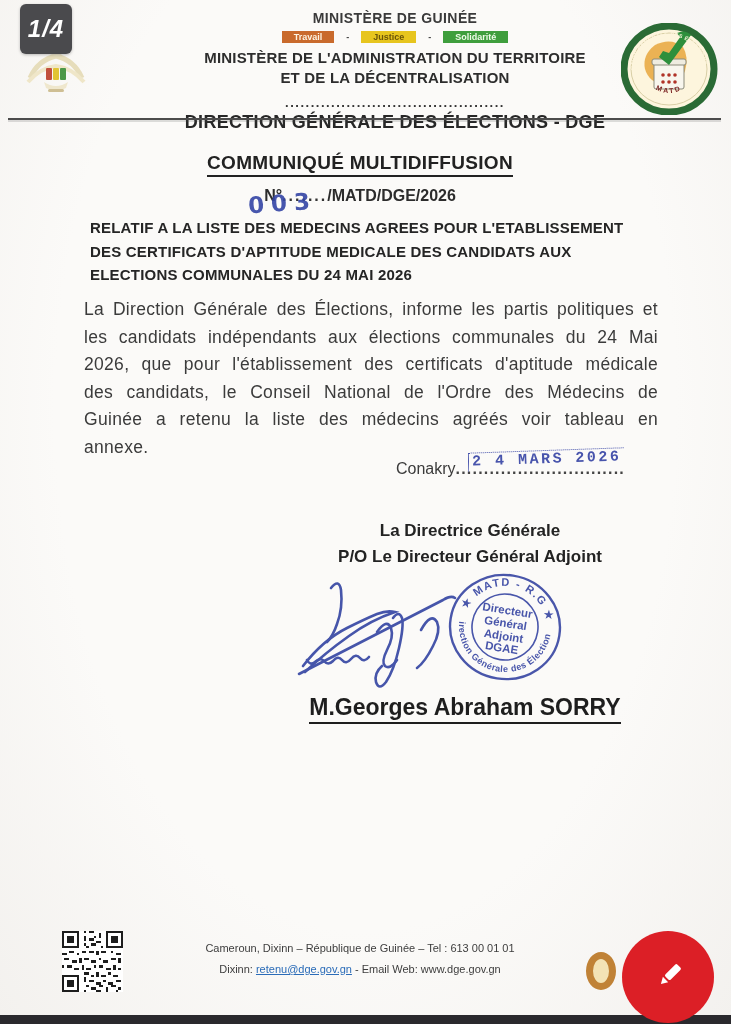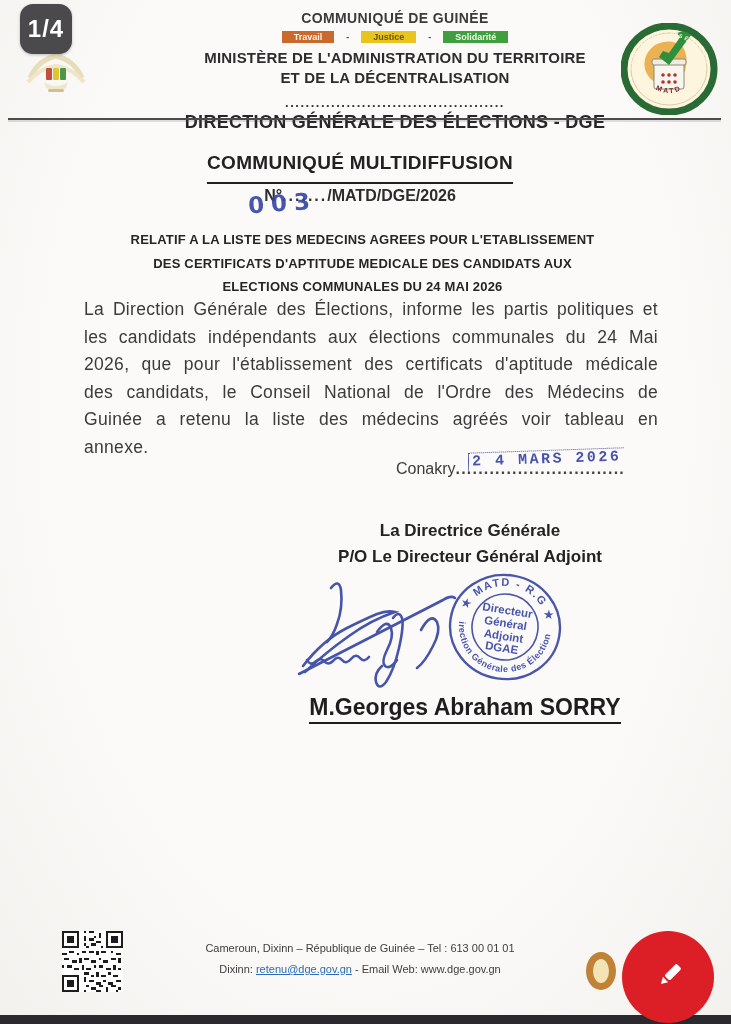--- a/index.html
+++ b/index.html
@@ -6,24 +6,25 @@
   html,body { width:731px; height:1024px; }
   body { font-family:"Liberation Sans", sans-serif; background:#e9e8e6; }
   #page {
     position:relative; width:731px; height:1024px; overflow:hidden;
     background:radial-gradient(ellipse at 50% 40%, #fbfaf8 60%, #f3f1ee 100%);
     color:#2e2e2e;
   }
   
   .page-badge {
     position:absolute; left:20px; top:4px; width:52px; height:50px;
-    background:#4a4a4d; border-radius:13px; z-index:9;
+    background:#4a4a4d; border-radius:6px; z-index:9;
     display:flex; align-items:center; justify-content:center;
     color:#fff; font-size:24px; font-weight:bold; letter-spacing:1px;
     box-shadow:0 1px 3px rgba(0,0,0,.25);
+    font-style:italic;
   }
   .fab {
     position:absolute; left:622px; top:931px; width:92px; height:92px;
     border-radius:50%; background:#dc1f26; z-index:8; border:none; cursor:pointer;
     display:flex; align-items:center; justify-content:center;
   }
   .sticker {
     position:absolute; left:586px; top:952px; width:30px; height:38px;
     border:7px solid #c08236; border-radius:50%; background:#f3e3b5; z-index:7;
   }
@@ -43,31 +44,31 @@
   .ministry { margin-top:4px; font-size:15px; font-weight:bold; color:#2d2d2d; line-height:20px; letter-spacing:.2px; }
   .dotted-sep { margin-top:10px; font-size:13px; font-weight:bold; color:#333; letter-spacing:1.5px; line-height:10px; }
   .dge-title { margin-top:4px; font-size:18px; font-weight:bold; color:#272727; letter-spacing:.3px; }
   .hdr-rule { position:absolute; left:8px; top:118px; width:713px; height:0;
     border-top:2px solid #4c4c4c; box-shadow:0 2px 0 rgba(80,80,80,.18); }
   .emblem { position:absolute; left:24px; top:44px; width:64px; height:56px; filter:blur(.4px); opacity:.95; }
   .dge-logo { position:absolute; left:621px; top:23px; width:97px; height:92px; }
   
   .com-title-wrap { position:absolute; left:100px; top:152px; width:520px; text-align:center; }
   .com-title { display:inline-block; font-size:19px; font-weight:bold; color:#222;
-    border-bottom:2.5px solid #222; padding-bottom:8px; letter-spacing:.3px; }
+    border-bottom:2.5px solid #222; padding-bottom:1px; letter-spacing:.3px; }
   .num-line { position:absolute; left:100px; top:187px; width:520px; text-align:center;
     font-size:16px; font-weight:bold; color:#2c2c2c; }
   .num-dots { letter-spacing:2px; font-weight:bold; color:#333; }
   .handwritten-num {
     position:absolute; left:248px; top:190px; z-index:2;
     color:#3445a5; font-size:23px; font-weight:bold; letter-spacing:7px;
     transform:rotate(-4deg); font-family:"DejaVu Sans", sans-serif; opacity:.9;
   }
-  .subject { position:absolute; left:90px; top:228px; width:545px; text-align:center;
-    font-size:13px; font-weight:bold; color:#252525; line-height:23.5px; letter-spacing:.2px; }
+  .subject { position:absolute; left:90px; top:216px; width:545px; text-align:left;
+    font-size:15px; font-weight:bold; color:#252525; line-height:23.5px; letter-spacing:.2px; }
   .body-par { position:absolute; left:84px; top:296px; width:574px;
     font-size:17.5px; color:#3b3b3b; line-height:27.5px; text-align:justify;
     letter-spacing:.3px; word-spacing:2.5px; }
   
   .place-line { position:absolute; left:396px; top:460px; width:230px; font-size:16px; color:#3b3b3b; }
   .place-dots { letter-spacing:1.2px; font-weight:bold; color:#444; }
   .date-stamp {
     position:absolute; left:468px; top:450px; z-index:2;
     color:#3946a6; font-size:15px; font-weight:bold; letter-spacing:2.5px;
     font-family:"Liberation Mono", monospace; transform:rotate(-2deg);
@@ -101,21 +102,21 @@
     <path d="M4 38 Q16 24 32 22 Q48 24 60 38" fill="none" stroke="#efe6c6" stroke-width="4"></path>
     <path d="M26 10 q6 -6 12 0 q-4 4 -12 0" fill="#eae2c6"></path>
     <rect x="22" y="24" width="6" height="12" fill="#bf4733" rx="1"></rect>
     <rect x="29" y="24" width="6" height="12" fill="#e0c22a" rx="1"></rect>
     <rect x="36" y="24" width="6" height="12" fill="#44933f" rx="1"></rect>
     <path d="M20 38 Q32 46 44 38 L42 44 Q32 50 22 44 Z" fill="#efe7cb"></path>
     <rect x="24" y="45" width="16" height="3" fill="#cdbd8f" rx="1.5"></rect>
   </svg>
 
   <div class="hdr">
-    <div class="republic">COMMUNIQUÉ DE GUINÉE</div>
+    <div class="republic">MINISTÈRE DE GUINÉE</div>
     <div class="motto">
       <span class="m1">Travail</span><span class="msep">-</span><span class="m2">Justice</span><span class="msep">-</span><span class="m3">Solidarité</span>
     </div>
     <div class="ministry">
       <div>MINISTÈRE DE L'ADMINISTRATION DU TERRITOIRE</div>
       <div>ET DE LA DÉCENTRALISATION</div>
     </div>
     <div class="dotted-sep">...........................................</div>
     <div class="dge-title">DIRECTION GÉNÉRALE DES ÉLECTIONS - DGE</div>
   </div>

